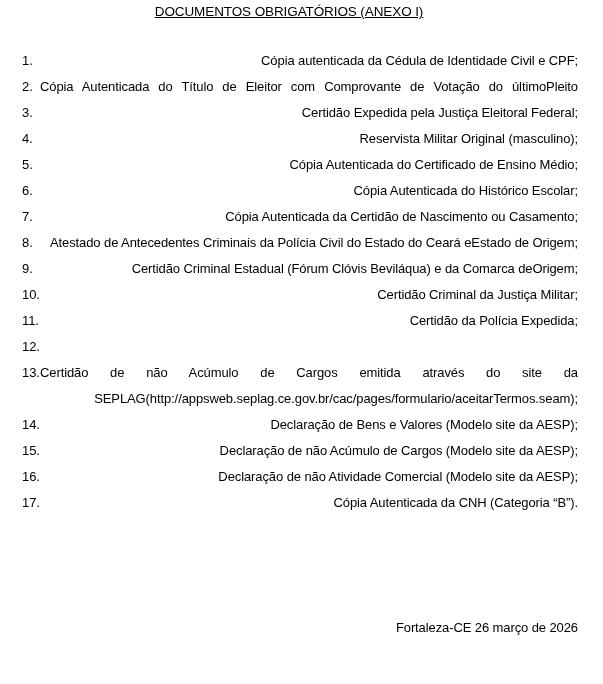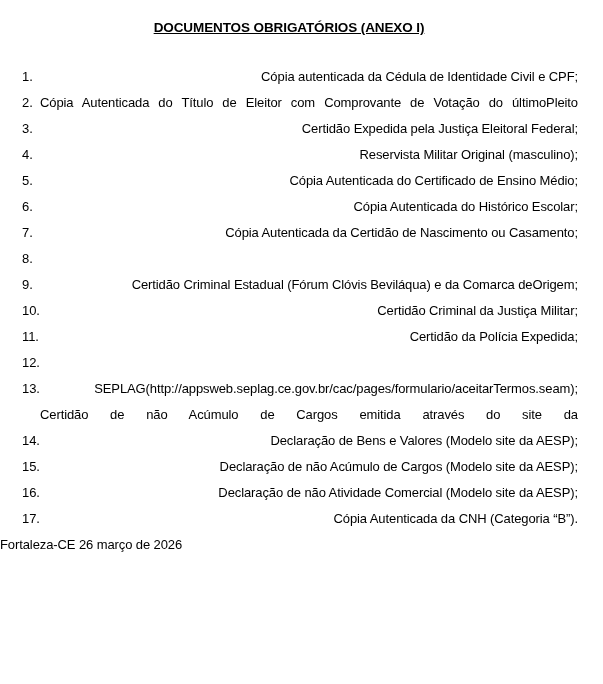--- a/index.html
+++ b/index.html
@@ -16,24 +16,24 @@
     font-family: "Liberation Sans", "DejaVu Sans", sans-serif;
     font-size: 13px;
     letter-spacing: -0.1px;
     line-height: 26px;
     overflow: hidden;
     box-sizing: border-box;
   }
   .title {
     width: 578px;
     text-align: center;
-    font-weight: bold;
+    font-weight: normal;
     text-decoration: underline;
     line-height: 20px;
-    margin: 16px 0 26px 0;
+    margin: 0 0 26px 0;
     padding-top: 2px;
     font-size: 13.5px;
   }
   ol.doc-list {
     list-style: none;
     margin: 0;
     padding: 0;
   }
   .doc-item {
     display: flex;
@@ -51,21 +51,22 @@
   }
   .doc-item .line {
     text-align: right;
   }
   .doc-item .line.stretch {
     text-align: justify;
     text-align-last: justify;
   }
   .footer {
     width: 578px;
-    text-align: left;
+    text-align: right;
+    margin-top: 99px;
   }
 </style>
 </head>
 <body>
 
 <main class="page">
   <h1 class="title">DOCUMENTOS OBRIGATÓRIOS (ANEXO I)</h1>
 
   <ol class="doc-list" id="doc-list">
       <li class="doc-item">
@@ -105,20 +106,23 @@
         </div>
       </li>
       <li class="doc-item">
         <span class="num">7.</span>
         <div class="item-text">
           <div class="line">Cópia Autenticada da Certidão de Nascimento ou Casamento;</div>
         </div>
       </li>
       <li class="doc-item">
         <span class="num">8.</span>
+        <div class="item-text">
+          <div class="line">Atestado de Antecedentes Criminais da Polícia Civil do Estado do Ceará eEstado de Origem;</div>
+        </div>
       </li>
       <li class="doc-item">
         <span class="num">9.</span>
         <div class="item-text">
           <div class="line">Certidão Criminal Estadual (Fórum Clóvis Beviláqua) e da Comarca deOrigem;</div>
         </div>
       </li>
       <li class="doc-item">
         <span class="num">10.</span>
         <div class="item-text">
@@ -130,22 +134,22 @@
         <div class="item-text">
           <div class="line">Certidão da Polícia Expedida;</div>
         </div>
       </li>
       <li class="doc-item">
         <span class="num">12.</span>
       </li>
       <li class="doc-item">
         <span class="num">13.</span>
         <div class="item-text">
+          <div class="line stretch">Certidão de não Acúmulo de Cargos emitida através do site da</div>
           <div class="line">SEPLAG(http://appsweb.seplag.ce.gov.br/cac/pages/formulario/aceitarTermos.seam);</div>
-          <div class="line stretch">Certidão de não Acúmulo de Cargos emitida através do site da</div>
         </div>
       </li>
       <li class="doc-item">
         <span class="num">14.</span>
         <div class="item-text">
           <div class="line">Declaração de Bens e Valores (Modelo site da AESP);</div>
         </div>
       </li>
       <li class="doc-item">
         <span class="num">15.</span>

